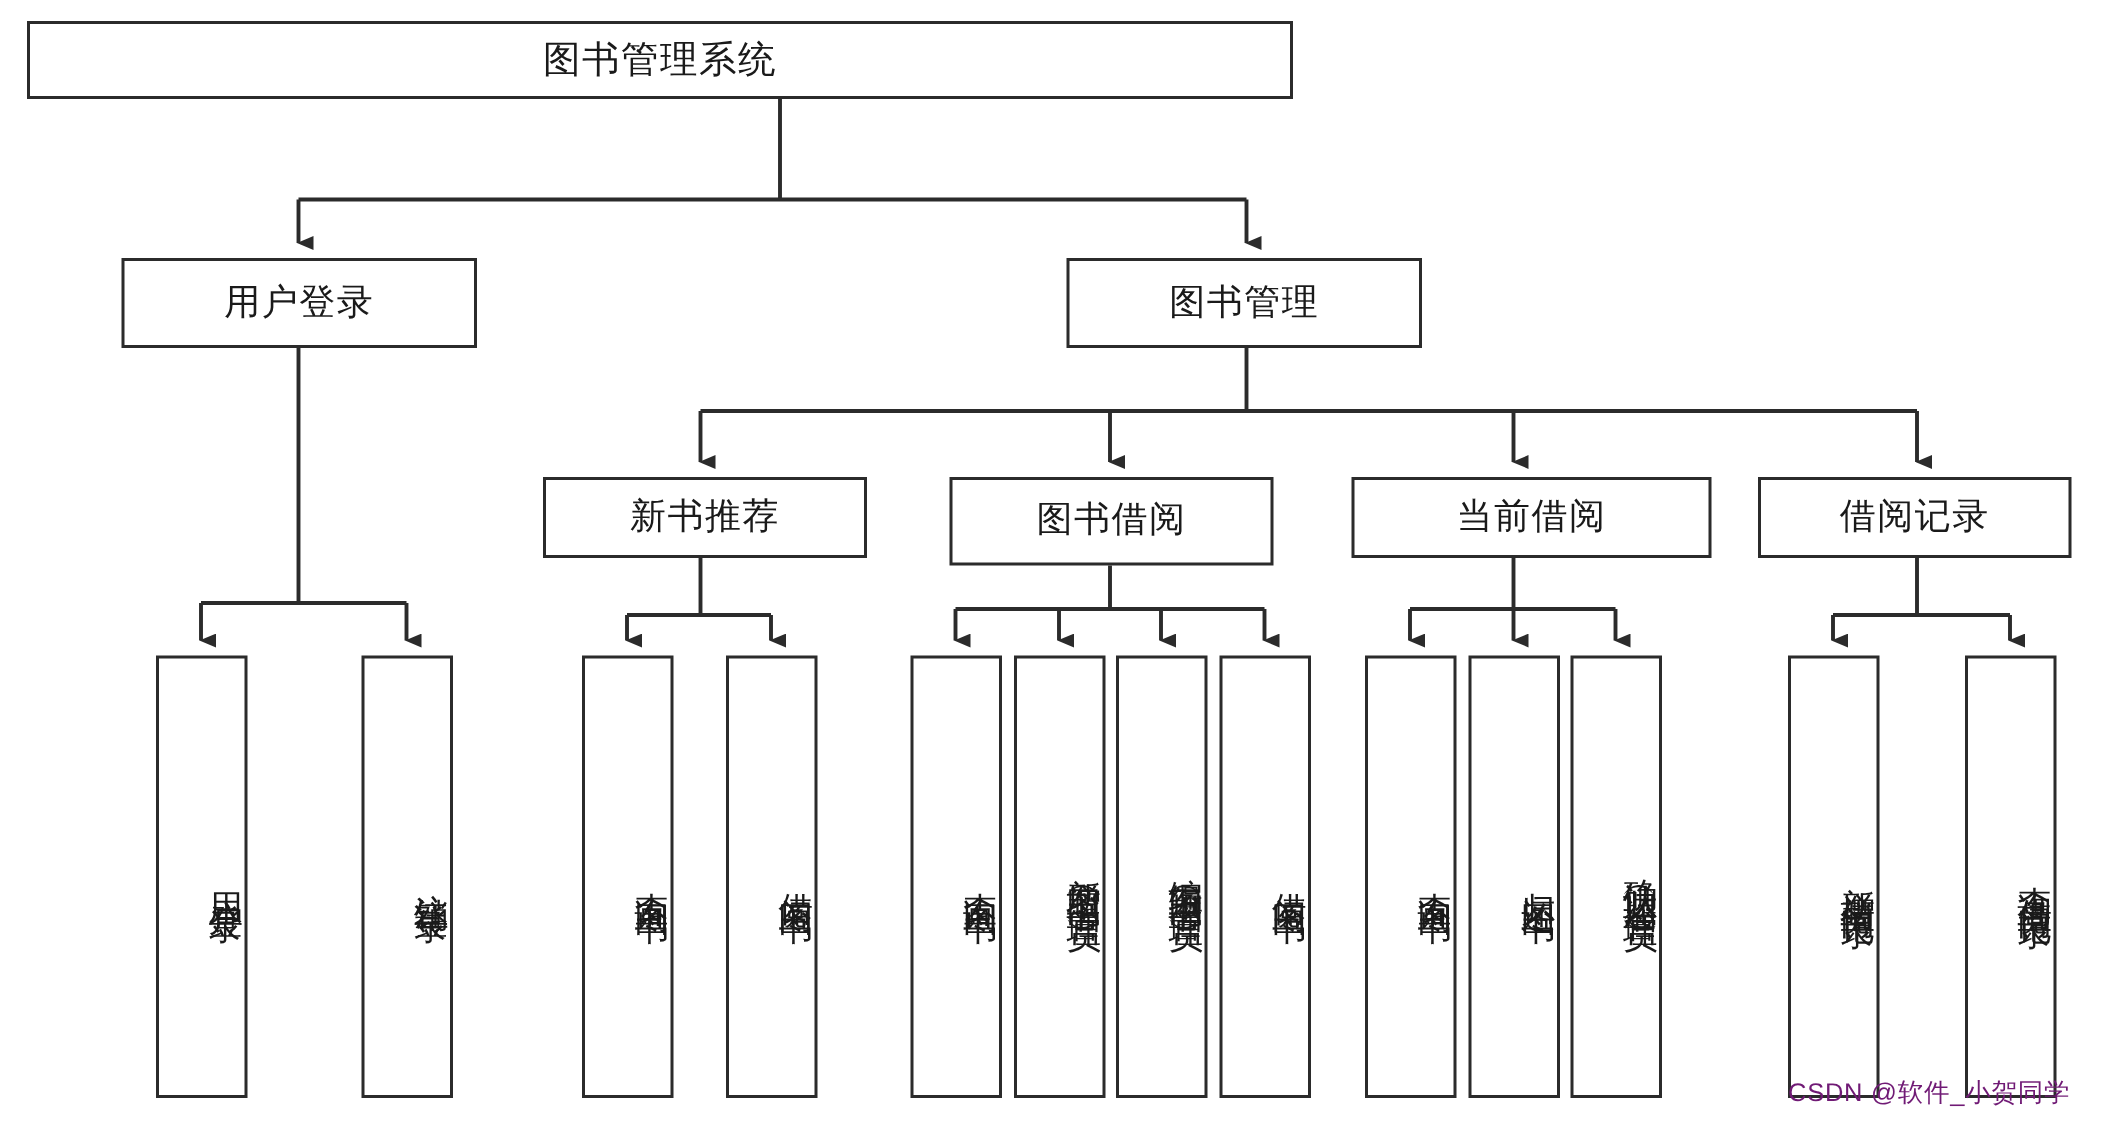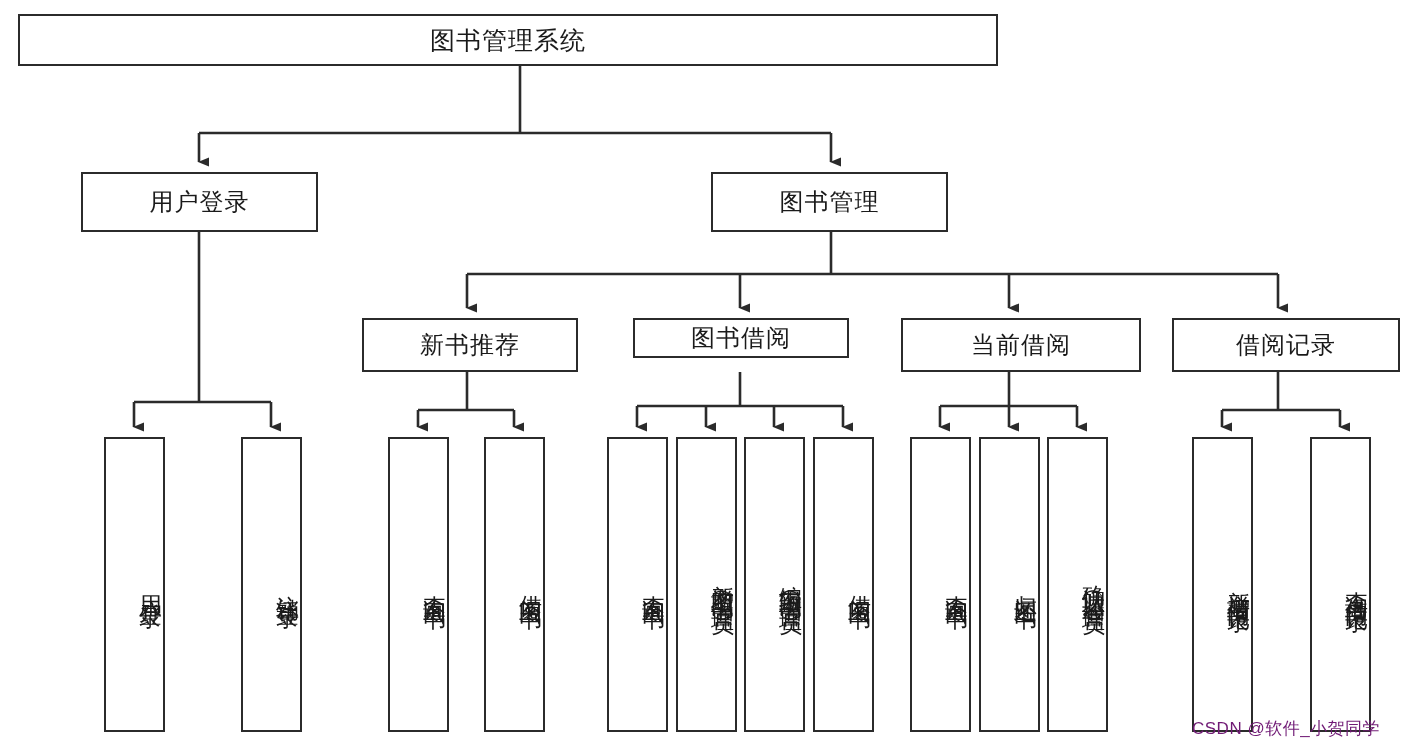--- a/index.html
+++ b/index.html
@@ -124,45 +124,45 @@
       <path d="M1009,406 L1009,427" marker-end="url(#arrowhead)"></path>
       <path d="M1077,406 L1077,427" marker-end="url(#arrowhead)"></path>
 
       <path d="M1278,372 L1278,410"></path>
       <path d="M1222,410 L1340,410"></path>
       <path d="M1222,410 L1222,427" marker-end="url(#arrowhead)"></path>
       <path d="M1340,410 L1340,427" marker-end="url(#arrowhead)"></path>
     </g>
   </svg>
 
-  <div class="node horizontal root" style="left:18px; top:14px; width:980px; height:52px;">
+  <div class="node horizontal root" style="left:18px; top:14px; width:844px; height:52px;">
     <span>图书管理系统</span>
   </div>
 
   <div class="node horizontal" style="left:81px; top:172px; width:237px; height:60px;">
     <span>用户登录</span>
   </div>
 
   <div class="node horizontal" style="left:711px; top:172px; width:237px; height:60px;">
     <span>图书管理</span>
   </div>
 
   <div class="node horizontal" style="left:362px; top:318px; width:216px; height:54px;">
     <span>新书推荐</span>
   </div>
 
-  <div class="node horizontal" style="left:633px; top:318px; width:216px; height:40px;">
+  <div class="node horizontal" style="left:633px; top:318px; width:216px; height:59px;">
     <span>图书借阅</span>
   </div>
 
   <div class="node horizontal" style="left:901px; top:318px; width:240px; height:54px;">
     <span>当前借阅</span>
   </div>
 
-  <div class="node horizontal" style="left:1172px; top:318px; width:228px; height:54px;text-align:center;">
+  <div class="node horizontal" style="left:1172px; top:318px; width:209px; height:54px;text-align:center;">
     <span>借阅记录</span>
   </div>
 
   <div class="node vertical" style="left:104px; top:437px; width:61px; height:295px;">
     <span class="vlabel">用户登录</span>
   </div>
 
   <div class="node vertical" style="left:241px; top:437px; width:61px; height:295px;">
     <span class="vlabel">注销登录</span>
   </div>

